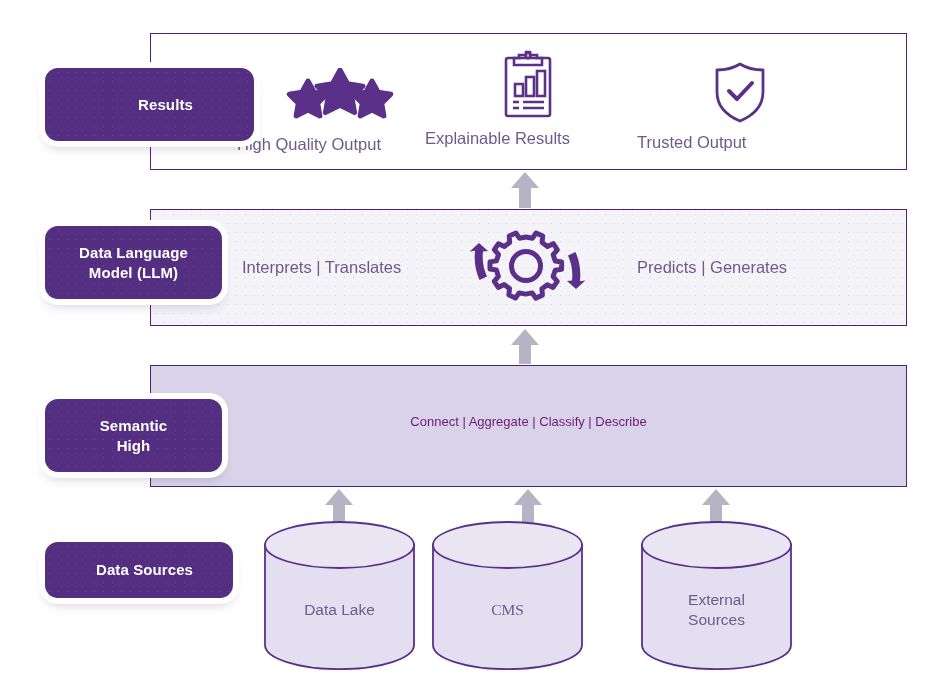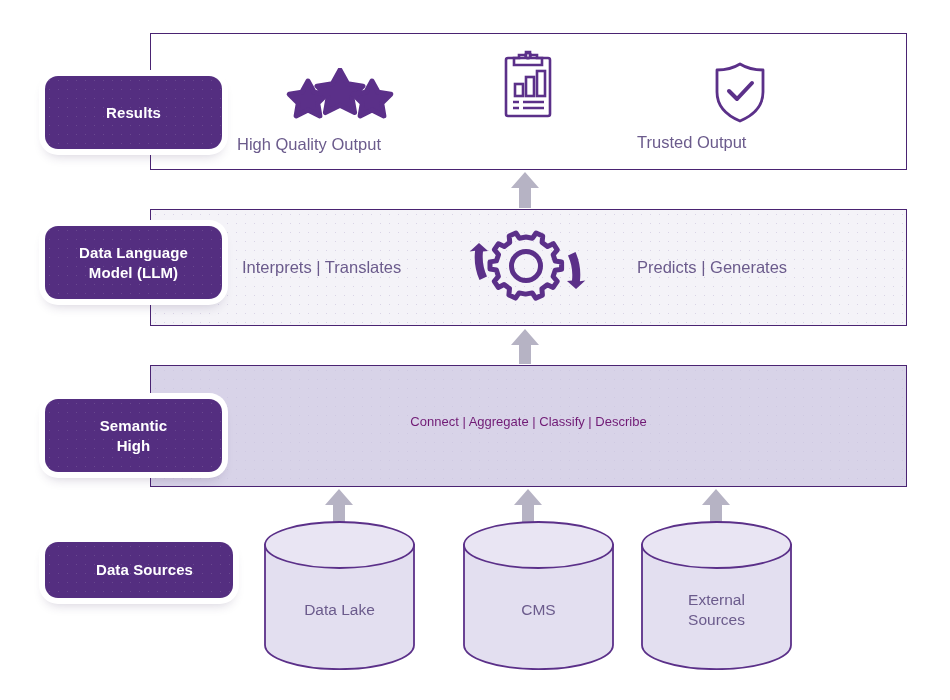--- a/index.html
+++ b/index.html
@@ -68,21 +68,21 @@
     font-weight: bold;
     font-size: 15px;
     line-height: 1.28;
     letter-spacing: 0.1px;
     display: flex;
     align-items: center;
     justify-content: center;
     text-align: center;
     z-index: 5;
   }
-  .badge-results   { top: 76px;  height: 73px; }
+  .badge-results   { top: 68px;  height: 73px; padding-left: 32px; }
   .badge-llm       { top: 226px; height: 73px; }
   .badge-semantic  { top: 389px; height: 73px; margin-top: 10px; }
   .badge-sources   { top: 542px; height: 56px; padding-left: 11px; }
 
   
   .result-item {
     position: absolute;
     color: #6b5a8e;
     font-size: 16.5px;
   }
@@ -133,21 +133,21 @@
   .cyl-label {
     position: absolute;
     left: 0;
     width: 100%;
     text-align: center;
     color: #6b5b8c;
     font-size: 15.5px;
     line-height: 1.3;
   }
   .cyl-1 { left: 262px; top: 520px; }
-  .cyl-2 { left: 461px; top: 520px; }
+  .cyl-2 { left: 430px; top: 520px; font-family: Liberation Serif, serif; }
   .cyl-3 { left: 639px; top: 520px; }
 </style>
 </head>
 <body>
 
 <div id="stage">
 
   <div class="panel panel-results"></div>
   <div class="panel panel-llm"></div>
   <div class="panel panel-semantic"></div>
@@ -172,20 +172,21 @@
           <rect x="4" y="8" width="44" height="58" rx="2"></rect>
           <path d="M17 8 v-3 h7 v-3 h4 v3 h7 v3 h5 v7 H12 V8 z" fill="none"></path>
           <circle cx="26" cy="5.5" r="2.6"></circle>
           <rect x="13" y="34" width="8" height="12"></rect>
           <rect x="24" y="27" width="8" height="19"></rect>
           <rect x="35" y="21" width="8" height="25"></rect>
           <path d="M11 52 h6 M21 52 h21 M11 58 h6 M21 58 h21" stroke-width="2.4"></path>
         </g>
       </svg>
     </div>
+    <div class="result-label">Explainable Results</div>
   </div>
 
   <div class="result-item item-shield">
     <div class="result-icon">
       <svg width="58" height="64" viewBox="0 0 58 64">
         <path d="M29 4 C21 9 13 10 6 10 v22 c0 15 11 24 23 29 12 -5 23 -14 23 -29 V10 c-7 0 -15 -1 -23 -6 z" fill="none" stroke="#5b3089" stroke-width="2.8" stroke-linejoin="round"></path>
         <path d="M18 31 l8 8 15 -16" fill="none" stroke="#5b3089" stroke-width="4" stroke-linecap="round" stroke-linejoin="round"></path>
       </svg>
     </div>
     <div class="result-label">Trusted Output</div>

